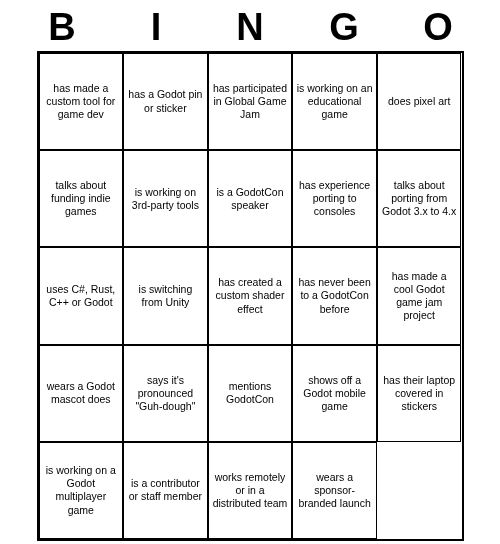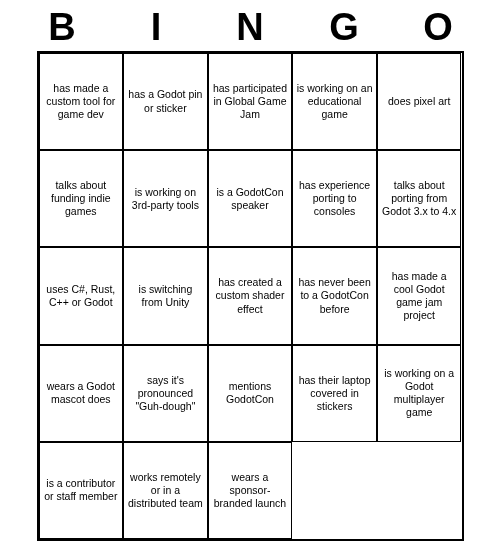--- a/index.html
+++ b/index.html
@@ -71,18 +71,19 @@
     <div class="bingo-cell">has experience porting to consoles</div>
     <div class="bingo-cell">talks about porting from Godot 3.x to 4.x</div>
     <div class="bingo-cell">uses C#, Rust, C++ or Godot</div>
     <div class="bingo-cell">is switching from Unity</div>
     <div class="bingo-cell">has created a custom shader effect</div>
     <div class="bingo-cell">has never been to a GodotCon before</div>
     <div class="bingo-cell">has made a cool Godot game jam project</div>
     <div class="bingo-cell">wears a Godot mascot does</div>
     <div class="bingo-cell">says it's pronounced "Guh-dough"</div>
     <div class="bingo-cell">mentions GodotCon</div>
+    <div class="bingo-cell">shows off a Godot mobile game</div>
     <div class="bingo-cell">has their laptop covered in stickers</div>
     <div class="bingo-cell">is working on a Godot multiplayer game</div>
     <div class="bingo-cell">is a contributor or staff member</div>
     <div class="bingo-cell">works remotely or in a distributed team</div>
     <div class="bingo-cell">wears a sponsor-branded launch</div>
   </div>
 
 </body></html>

